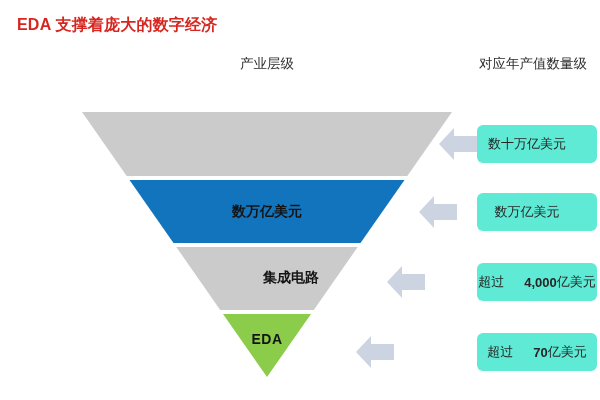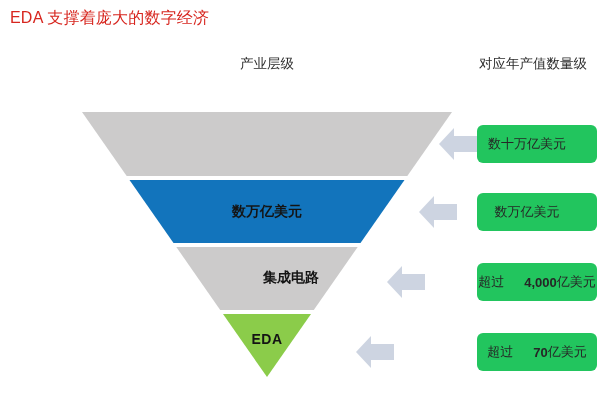--- a/index.html
+++ b/index.html
@@ -1,22 +1,22 @@
 <!DOCTYPE html>
 <html><head>
 <meta charset="utf-8">
 <style>
   html,body { margin:0; padding:0; background:#fff; }
   .stage {
     position:relative; width:600px; height:400px; background:#ffffff;
     font-family:"Liberation Sans","DejaVu Sans",sans-serif; overflow:hidden;
   }
   .title {
-    position:absolute; left:9px; top:7px; margin:1px;
-    font-size:16px; font-weight:normal; color:#d7261f; letter-spacing:0.2px;
+    position:absolute; left:9px; top:7px; margin:8px;
+    font-size:16px; font-weight:bold; color:#d7261f; letter-spacing:0.2px;
   }
   .col-header {
     position:absolute; top:55px; transform:translateX(-50%);
     font-size:13.5px; color:#2b2b2b; white-space:nowrap;
   }
   .col-header.left  { left:267px; }
   .col-header.right { left:533px; }
   .funnel-svg { position:absolute; left:0; top:0; }
   .layer-label {
     position:absolute; left:267px; transform:translateX(-50%);
@@ -26,21 +26,21 @@
   .layer-label.l2 { top:203px; }
   .layer-label.l3 { top:269px;margin-left:24px; }
   .layer-label.l4 { top:331px; font-weight:bold; letter-spacing:0.5px; }
   .arrow-icon { position:absolute; }
   .arrow-icon.a1 { left:439px; top:124px; }
   .arrow-icon.a2 { left:419px; top:192px; }
   .arrow-icon.a3 { left:387px; top:262px; }
   .arrow-icon.a4 { left:356px; top:332px; }
   .value-box {
     position:absolute; left:477px; width:120px; height:38px;
-    background:#22c55e; border-radius:6px;
+    background:#5eead4; border-radius:6px;
     display:flex; align-items:center; justify-content:center;
     font-size:13px; color:#262626; white-space:nowrap;
   }
   .value-box b { font-weight:bold;margin-left:20px; }
   .value-box.v1 { top:125px; }
   .value-box.v2 { top:193px; }
   .value-box.v3 { top:263px; }
   .value-box.v4 { top:333px; }
 </style>
 </head>

